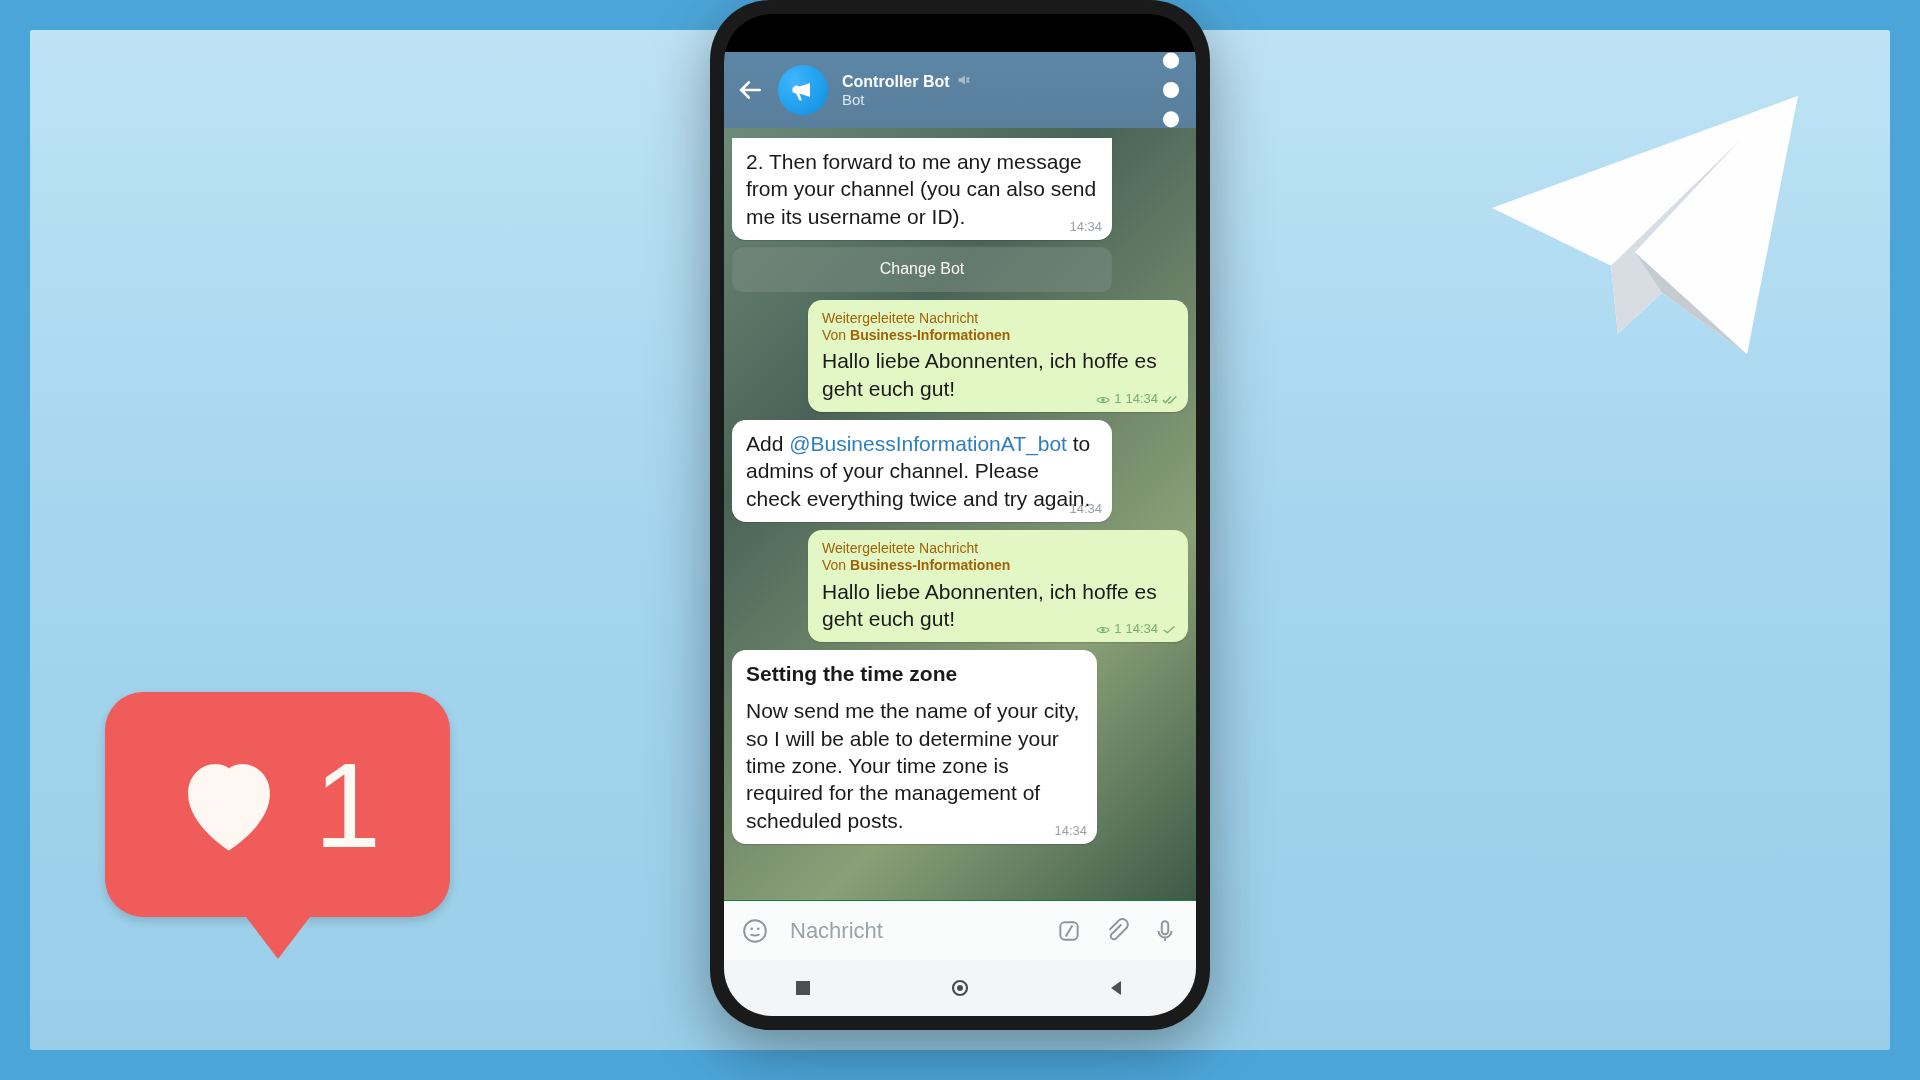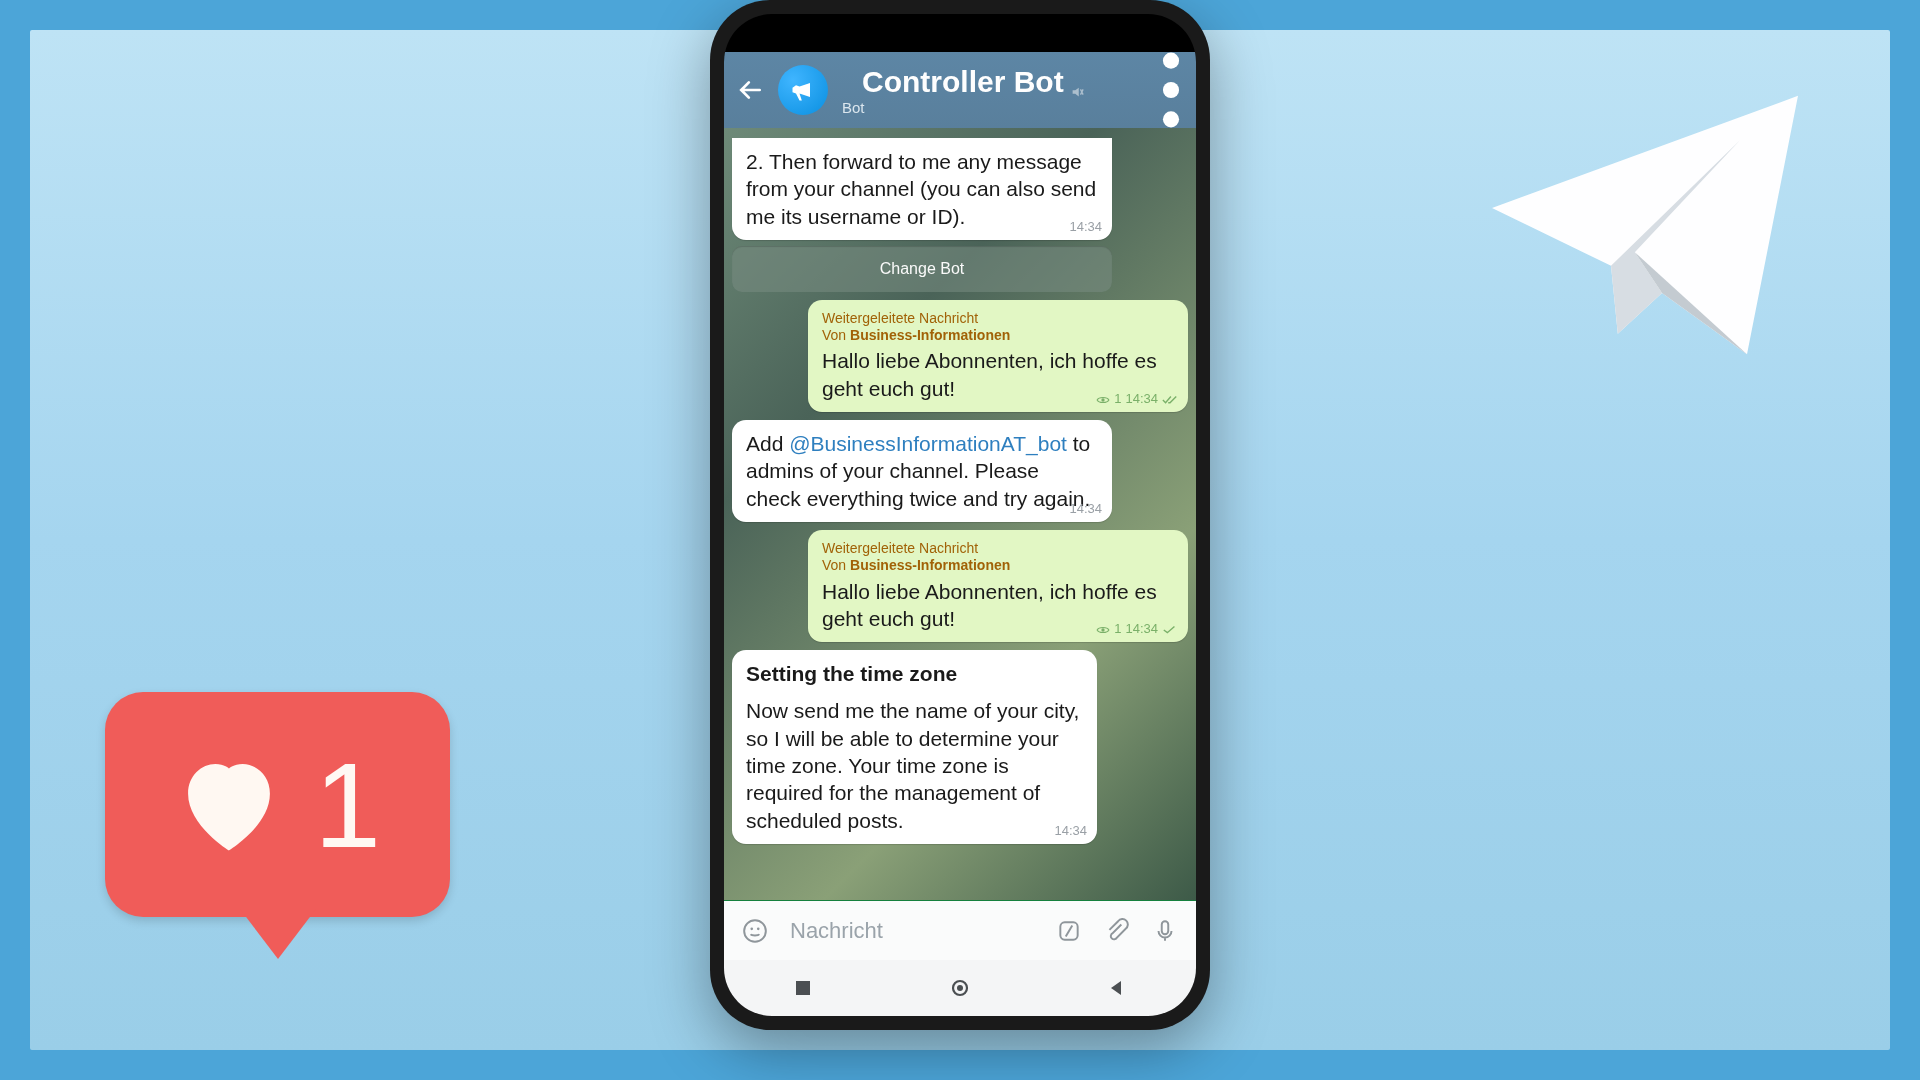--- a/index.html
+++ b/index.html
@@ -85,21 +85,21 @@
     z-index:5;
   }
   .back-btn { width:26px; height:26px; }
   .avatar {
     width:50px;height:50px;border-radius:50%;
     background: radial-gradient(circle at 30% 30%, #3fb5ff, #0a8fe0);
     display:flex;align-items:center;justify-content:center;
   }
   .avatar svg { width:28px; height:28px; }
   .header-titles { display:flex; flex-direction:column; }
-  .header-title { color:#fefefe; font-size:30px; font-weight:600; display:flex; align-items:flex-end; gap:6px;margin-left:20px;}
+  .header-title { color:#fefefe; font-size:16px; font-weight:600; display:flex; align-items:flex-start; gap:6px;}
   .mute-icon { width:14px;height:14px; opacity:0.7;}
   .header-sub { color:#dbe6ee; font-size:15px; }
   .more-btn { margin-left:auto; width:22px; }
   
   .chat-area {
     position:absolute; top:114px; left:0; right:0; bottom:116px;
     background: linear-gradient(135deg,#6e8a78 0%, #4a6358 30%, #8aa077 70%, #3d5a48 100%);
     overflow:hidden;
     padding:2px 8px 8px 8px;
   }

